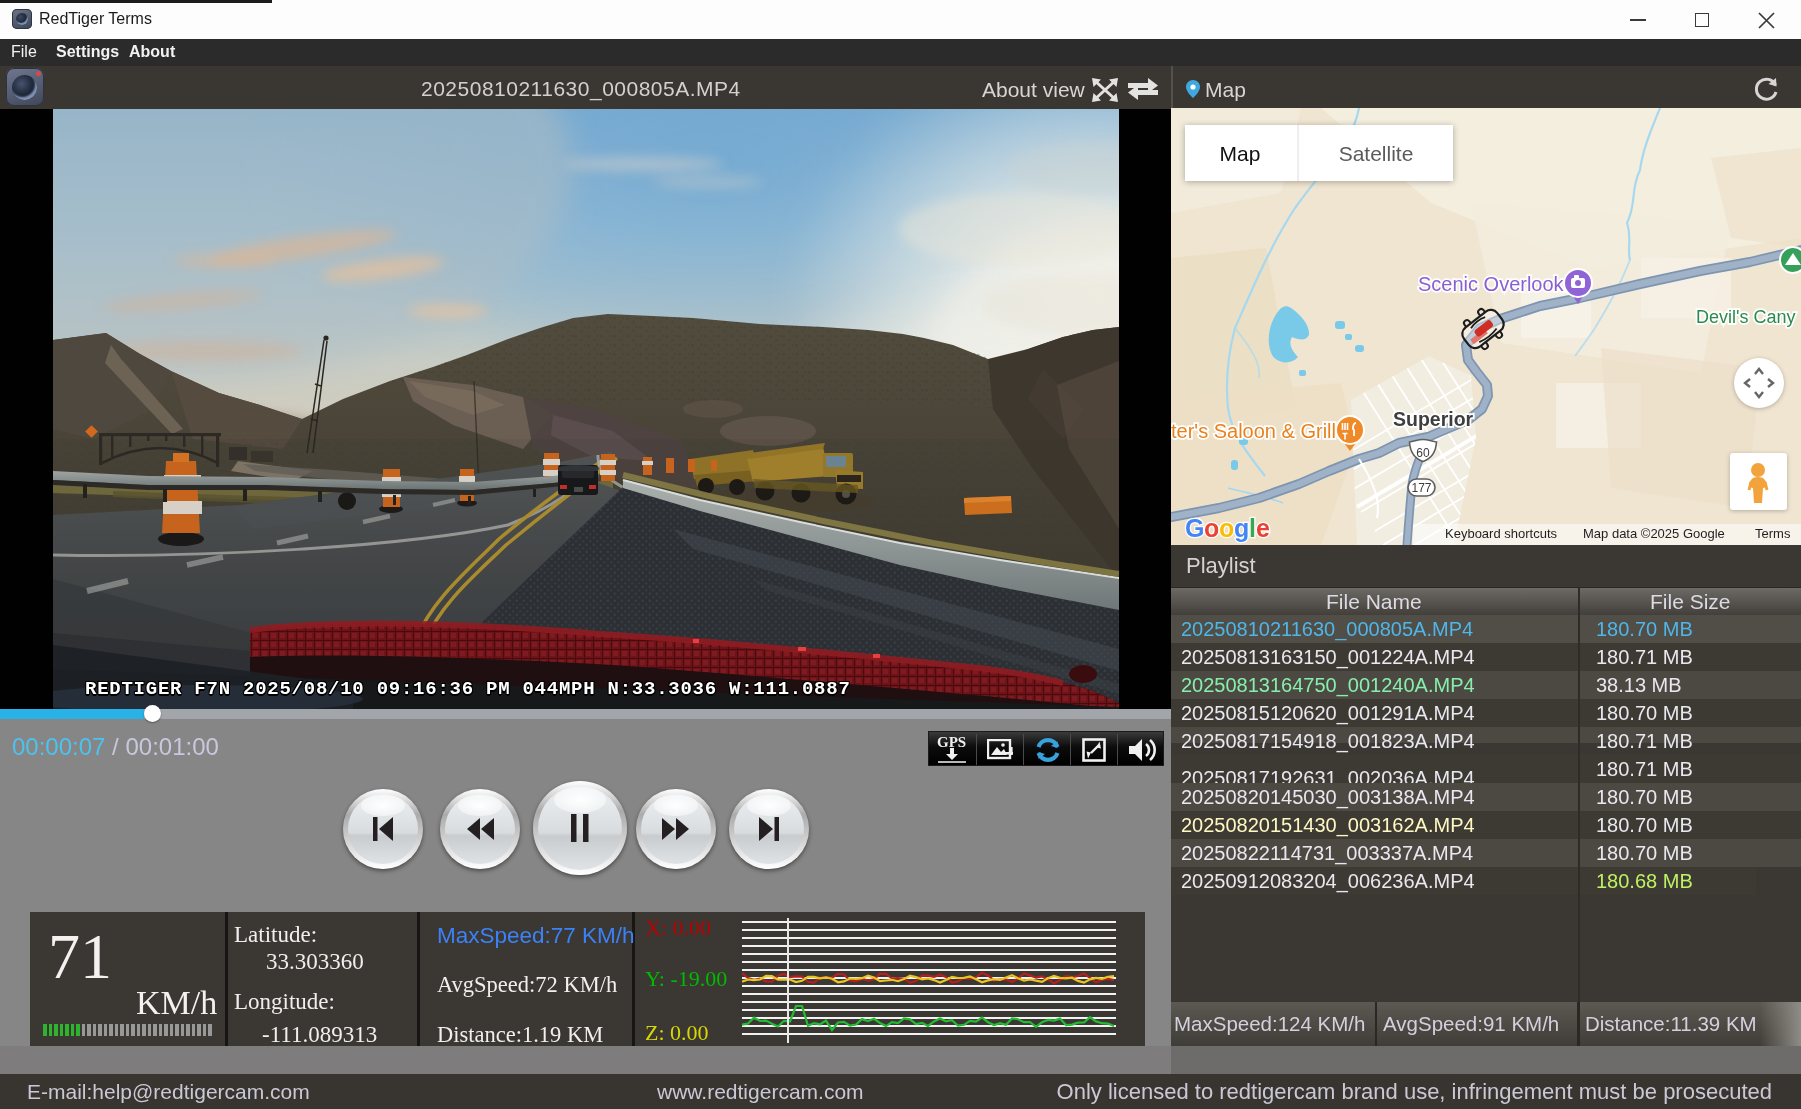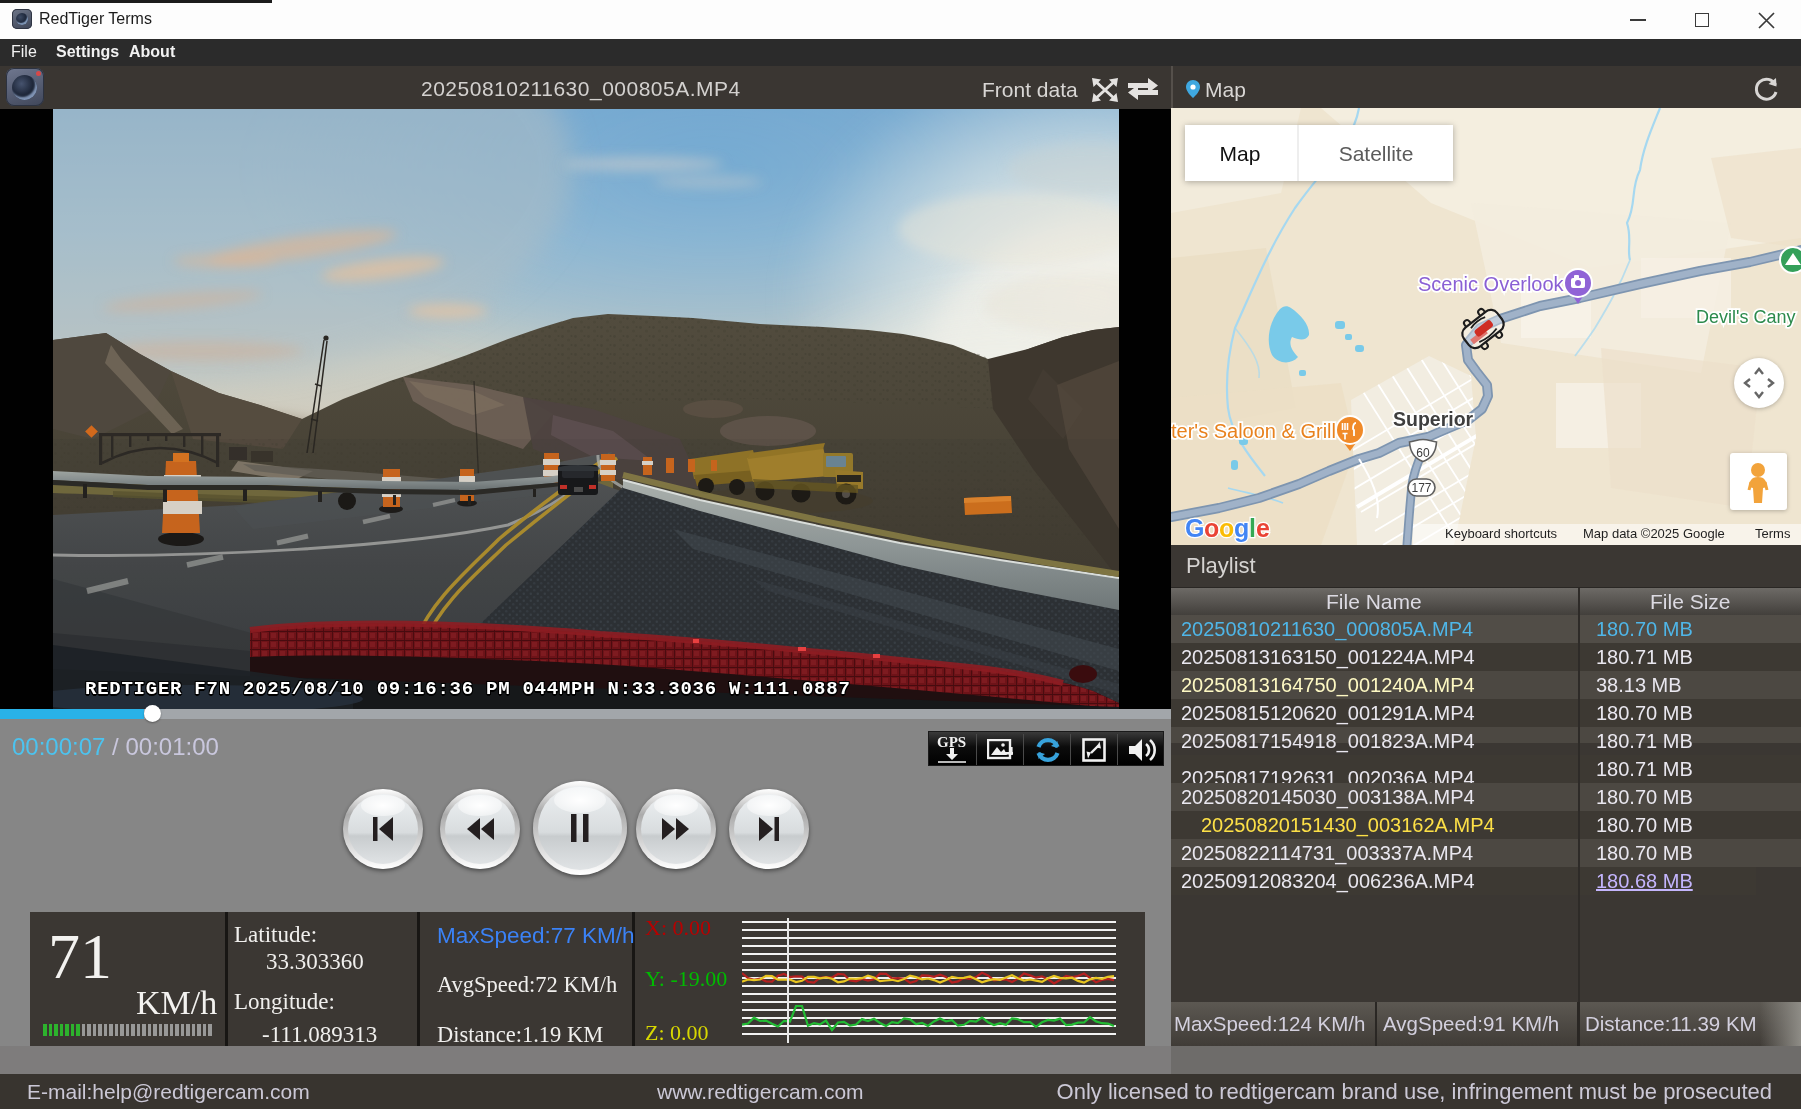--- a/index.html
+++ b/index.html
@@ -25,21 +25,21 @@
   <span class="abs" style="left:56px;top:4px;font-weight:bold;">Settings</span>
   <span class="abs" style="left:129px;top:4px;font-weight:bold;text-align:right;">About</span>
 </div>
 
 <div class="abs" style="left:0;top:66px;width:1171px;height:43px;background:#3a3632;"></div>
 <div class="abs" style="left:1171px;top:66px;width:630px;height:43px;background:#3a3632;border-left:2px solid #55504b;"></div>
 <div class="abs" style="left:6px;top:68px;width:38px;height:38px;border-radius:8px;background:linear-gradient(160deg,#707890,#3f4659);box-shadow:inset 0 0 0 1px #2c3240;"></div>
 <div class="abs" style="left:12px;top:75px;width:25px;height:25px;border-radius:50%;background:radial-gradient(circle at 38% 35%,#46536e,#0d1422 72%);box-shadow:inset -2px -3px 2px #8094b4;"></div>
 <div class="abs" style="left:36px;top:71px;width:5px;height:5px;border-radius:50%;background:#d84848;"></div>
 <div class="abs" style="left:421px;top:77px;font-size:21px;color:#d3d1cf;letter-spacing:0.5px;">20250810211630_000805A.MP4</div>
-<div class="abs" style="left:982px;top:78px;font-size:21px;color:#d8d6d4;">Front data</div>
+<div class="abs" style="left:982px;top:78px;font-size:21px;color:#d8d6d4;">About view</div>
 <svg class="abs" style="left:1090px;top:76px;" width="30" height="28" viewBox="0 0 30 28">
   <g stroke="#e4e2e0" stroke-width="3" fill="#e4e2e0">
     <path d="M4,4 L26,24 M26,4 L4,24"></path>
     <path d="M2,2 l9,1.5 -7.5,7.5 z M28,2 l-9,1.5 7.5,7.5 z M2,26 l9,-1.5 -7.5,-7.5 z M28,26 l-9,-1.5 7.5,-7.5 z" stroke="none"></path>
   </g>
 </svg>
 <svg class="abs" style="left:1126px;top:78px;" width="34" height="24" viewBox="0 0 34 24">
   <g fill="#e4e2e0">
     <path d="M2,7 L22,7 L22,2 L32,9.5 L22,17 L22,12 L2,12 z" transform="translate(0,-2)"></path>
     <path d="M32,17 L12,17 L12,12 L2,19.5 L12,27 L12,22 L32,22 z" transform="translate(0,-5)"></path>
@@ -634,21 +634,21 @@
       <span style="position:absolute;left:10px;top:3px;color:#4fb6e8;">20250810211630_000805A.MP4</span>
       <span style="position:absolute;left:425px;top:3px;color:#4fb6e8;">180.70 MB</span>
       <div style="position:absolute;left:407px;top:0;width:2px;height:28px;background:#2e2b28;"></div>
     </div>
     <div style="position:absolute;left:0;top:28px;width:630px;height:28px;background:#3d3933;">
       <span style="position:absolute;left:10px;top:3px;color:#e9e7ef;">20250813163150_001224A.MP4</span>
       <span style="position:absolute;left:425px;top:3px;color:#e9e7ef;">180.71 MB</span>
       <div style="position:absolute;left:407px;top:0;width:2px;height:28px;background:#2e2b28;"></div>
     </div>
     <div style="position:absolute;left:0;top:56px;width:630px;height:28px;background:#4c4842;">
-      <span style="position:absolute;left:10px;top:3px;color:#fef9c3;">20250813164750_001240A.MP4</span>
+      <span style="position:absolute;left:10px;top:3px;color:#86efac;">20250813164750_001240A.MP4</span>
       <span style="position:absolute;left:425px;top:3px;color:#e9e7ef;">38.13 MB</span>
       <div style="position:absolute;left:407px;top:0;width:2px;height:28px;background:#2e2b28;"></div>
     </div>
     <div style="position:absolute;left:0;top:84px;width:630px;height:28px;background:#3d3933;">
       <span style="position:absolute;left:10px;top:3px;color:#e9e7ef;">20250815120620_001291A.MP4</span>
       <span style="position:absolute;left:425px;top:3px;color:#e9e7ef;">180.70 MB</span>
       <div style="position:absolute;left:407px;top:0;width:2px;height:28px;background:#2e2b28;"></div>
     </div>
     <div style="position:absolute;left:0;top:112px;width:630px;height:16px;background:#4c4842;">
       <span style="position:absolute;left:10px;top:3px;color:#e9e7ef;">20250817154918_001823A.MP4</span>
@@ -659,32 +659,32 @@
       <span style="position:absolute;left:10px;top:12px;color:#e9e7ef;">20250817192631_002036A.MP4</span>
       <span style="position:absolute;left:425px;top:3px;color:#e9e7ef;">180.71 MB</span>
       <div style="position:absolute;left:407px;top:0;width:2px;height:28px;background:#2e2b28;"></div>
     </div>
     <div style="position:absolute;left:0;top:168px;width:630px;height:28px;background:#4c4842;">
       <span style="position:absolute;left:10px;top:3px;color:#e9e7ef;">20250820145030_003138A.MP4</span>
       <span style="position:absolute;left:425px;top:3px;color:#e9e7ef;">180.70 MB</span>
       <div style="position:absolute;left:407px;top:0;width:2px;height:28px;background:#2e2b28;"></div>
     </div>
     <div style="position:absolute;left:0;top:196px;width:630px;height:28px;background:#3d3933;">
-      <span style="position:absolute;left:10px;top:3px;color:#fde047;margin-left:20px;">20250820151430_003162A.MP4</span>
+      <span style="position:absolute;left:10px;top:3px;color:#fef9c3;">20250820151430_003162A.MP4</span>
       <span style="position:absolute;left:425px;top:3px;color:#e9e7ef;">180.70 MB</span>
       <div style="position:absolute;left:407px;top:0;width:2px;height:28px;background:#2e2b28;"></div>
     </div>
     <div style="position:absolute;left:0;top:224px;width:630px;height:28px;background:#4c4842;">
       <span style="position:absolute;left:10px;top:3px;color:#e9e7ef;">20250822114731_003337A.MP4</span>
       <span style="position:absolute;left:425px;top:3px;color:#e9e7ef;">180.70 MB</span>
       <div style="position:absolute;left:407px;top:0;width:2px;height:28px;background:#2e2b28;"></div>
     </div>
     <div style="position:absolute;left:0;top:252px;width:585px;height:28px;background:#3d3933;">
       <span style="position:absolute;left:10px;top:3px;color:#e9e7ef;">20250912083204_006236A.MP4</span>
-      <span style="position:absolute;left:425px;top:3px;color:#c4b5fd;text-decoration:underline;">180.68 MB</span>
+      <span style="position:absolute;left:425px;top:3px;color:#bef264;">180.68 MB</span>
       <div style="position:absolute;left:407px;top:0;width:2px;height:28px;background:#2e2b28;"></div>
     </div>
     <div style="position:absolute;left:407px;top:280px;width:2px;height:107px;background:#2e2b28;"></div>
   </div>
 
 <div class="abs" style="left:1171px;top:1002px;width:630px;height:44px;background:#2a2724;"></div>
 <div class="abs" style="left:1171px;top:1002px;width:204px;height:44px;background:linear-gradient(#5c5852,#403c37);">
     <span class="abs" style="left:3px;top:10px;font-size:20.5px;color:#d3d0de;white-space:nowrap;">MaxSpeed:124 KM/h</span>
   </div>
 <div class="abs" style="left:1377px;top:1002px;width:200px;height:44px;background:linear-gradient(#5c5852,#403c37);">

